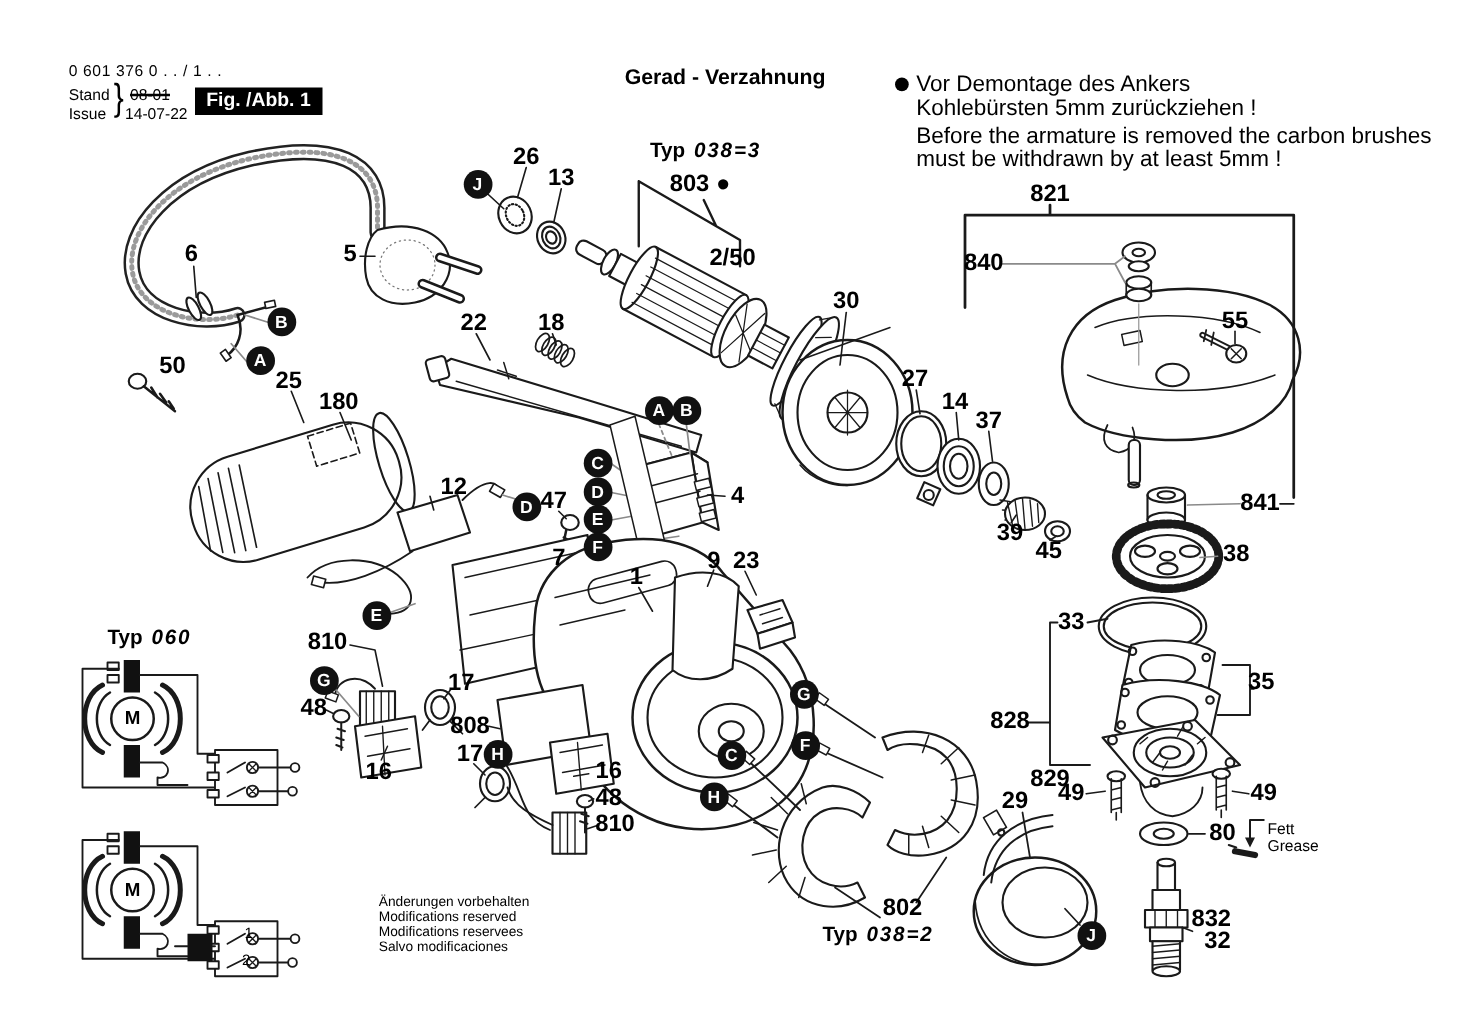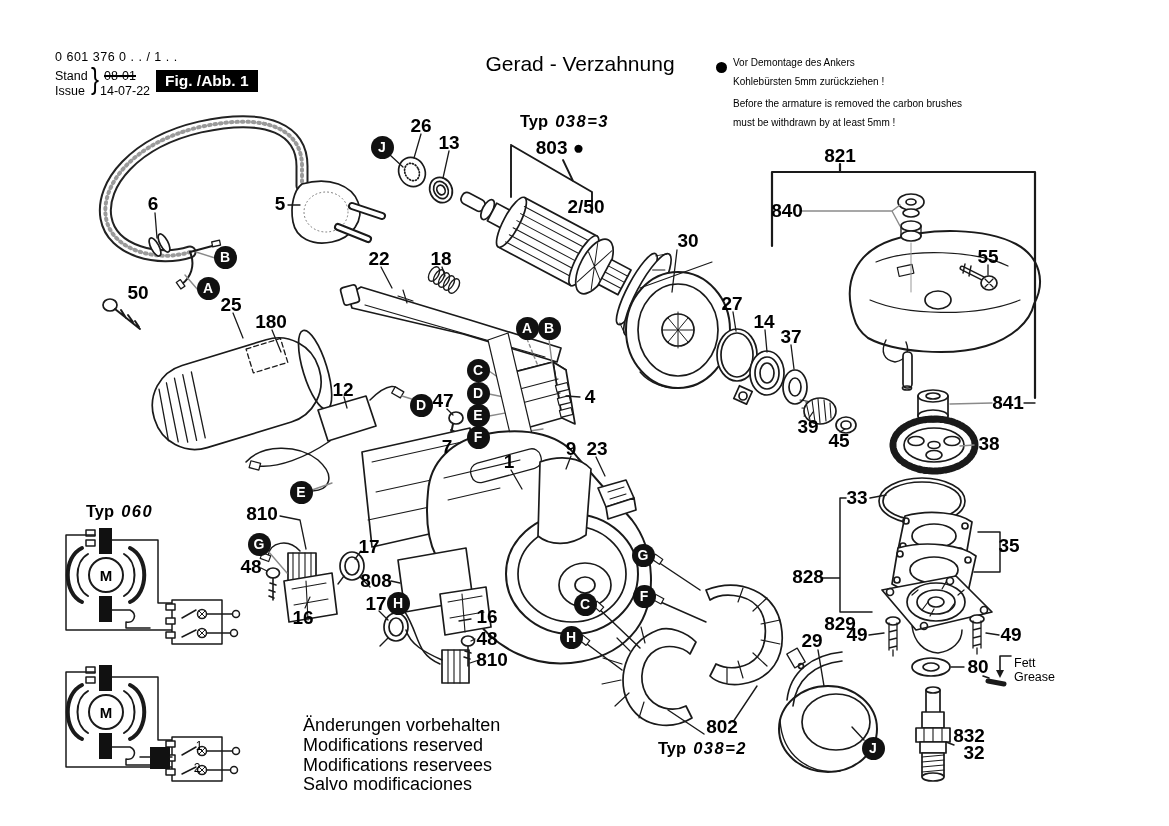--- a/index.html
+++ b/index.html
@@ -11,24 +11,24 @@
   .badge{position:absolute;width:23px;height:23px;margin:-11.5px 0 0 -11.5px;border-radius:50%;
          background:#111;color:#fff;font-weight:700;font-size:14px;line-height:23px;text-align:center;}
   .typ{position:absolute;transform:translate(0,-50%);font-size:16.5px;white-space:nowrap;}
   .typ .p{font-weight:700;}
   .typ .v{font-style:italic;font-weight:600;margin-left:7px;letter-spacing:1.5px;}
   .hdr-num{font-size:12.5px;letter-spacing:.5px;}
   .hdr-small{font-size:12.5px;}
   .brace{font-size:30px;font-weight:400;transform:scaleX(.8);}
   .strike{text-decoration:line-through;text-decoration-thickness:2px;}
   .fig-box{background:#000;color:#fff;font-weight:700;font-size:15.5px;padding:2px 9px;}
-  .title{font-size:21px;font-weight:400;white-space:nowrap;}
-  .notice-line{font-size:10px;white-space:nowrap;}
+  .title{font-size:17px;font-weight:700;white-space:nowrap;}
+  .notice-line{font-size:18px;white-space:nowrap;}
   .bullet{width:11px;height:11px;border-radius:50%;background:#000;}
-  .footer-line{font-size:18px;line-height:1.1;white-space:nowrap;}
+  .footer-line{font-size:11px;line-height:1.1;white-space:nowrap;}
   .small-note{font-size:12.5px;white-space:nowrap;}
   .schem-label{position:absolute;transform:translate(-50%,-50%);font-weight:700;font-size:15px;}
   .contact-label{position:absolute;transform:translate(-50%,-50%);font-size:12px;}
 </style>
 </head>
 <body>
 
 <div class="stage">
 
   <svg class="art" width="1169" height="826" viewBox="0 0 1169 826" fill="none" stroke="#1a1a1a" stroke-width="1.7" stroke-linecap="round" stroke-linejoin="round">
@@ -421,29 +421,29 @@
   <div id="typ-layer">
       <div class="typ" style="left: 520px; top: 121px;"><span class="p">Typ</span><span class="v">038=3</span></div>
       <div class="typ" style="left: 86px; top: 511px;"><span class="p">Typ</span><span class="v">060</span></div>
       <div class="typ" style="left: 658px; top: 748px;"><span class="p">Typ</span><span class="v">038=2</span></div>
     </div>
   <div id="callout-layer">
       <div class="callout" style="left: 421px; top: 126px; text-align: right;">26</div>
       <div class="callout" style="left: 449px; top: 143px;">13</div>
       <div class="callout" style="left: 560px; top: 148px;">803 ●</div>
       <div class="callout" style="left: 586px; top: 207px;">2/50</div>
-      <div class="callout" style="left: 677px; top: 241px; margin-left: 11px;">30</div>
+      <div class="callout" style="left: 677px; top: 241px;">30</div>
       <div class="callout" style="left: 379px; top: 259px;">22</div>
       <div class="callout" style="left: 441px; top: 259px;">18</div>
       <div class="callout" style="left: 153px; top: 204px;">6</div>
       <div class="callout" style="left: 280px; top: 204px;">5</div>
       <div class="callout" style="left: 138px; top: 293px;">50</div>
       <div class="callout" style="left: 231px; top: 305px;">25</div>
       <div class="callout" style="left: 271px; top: 322px;">180</div>
-      <div class="callout" style="left: 343px; top: 390px;">12</div>
+      <div class="callout" style="left: 363px; top: 390px;">12</div>
       <div class="callout" style="left: 443px; top: 401px;">47</div>
       <div class="callout" style="left: 590px; top: 397px;">4</div>
       <div class="callout" style="left: 447px; top: 447px;">7</div>
       <div class="callout" style="left: 571px; top: 449px;">9</div>
       <div class="callout" style="left: 597px; top: 449px;">23</div>
       <div class="callout" style="left: 509px; top: 462px;">1</div>
       <div class="callout" style="left: 732px; top: 304px;">27</div>
       <div class="callout" style="left: 764px; top: 322px;">14</div>
       <div class="callout" style="left: 791px; top: 337px;">37</div>
       <div class="callout" style="left: 808px; top: 427px;">39</div>

